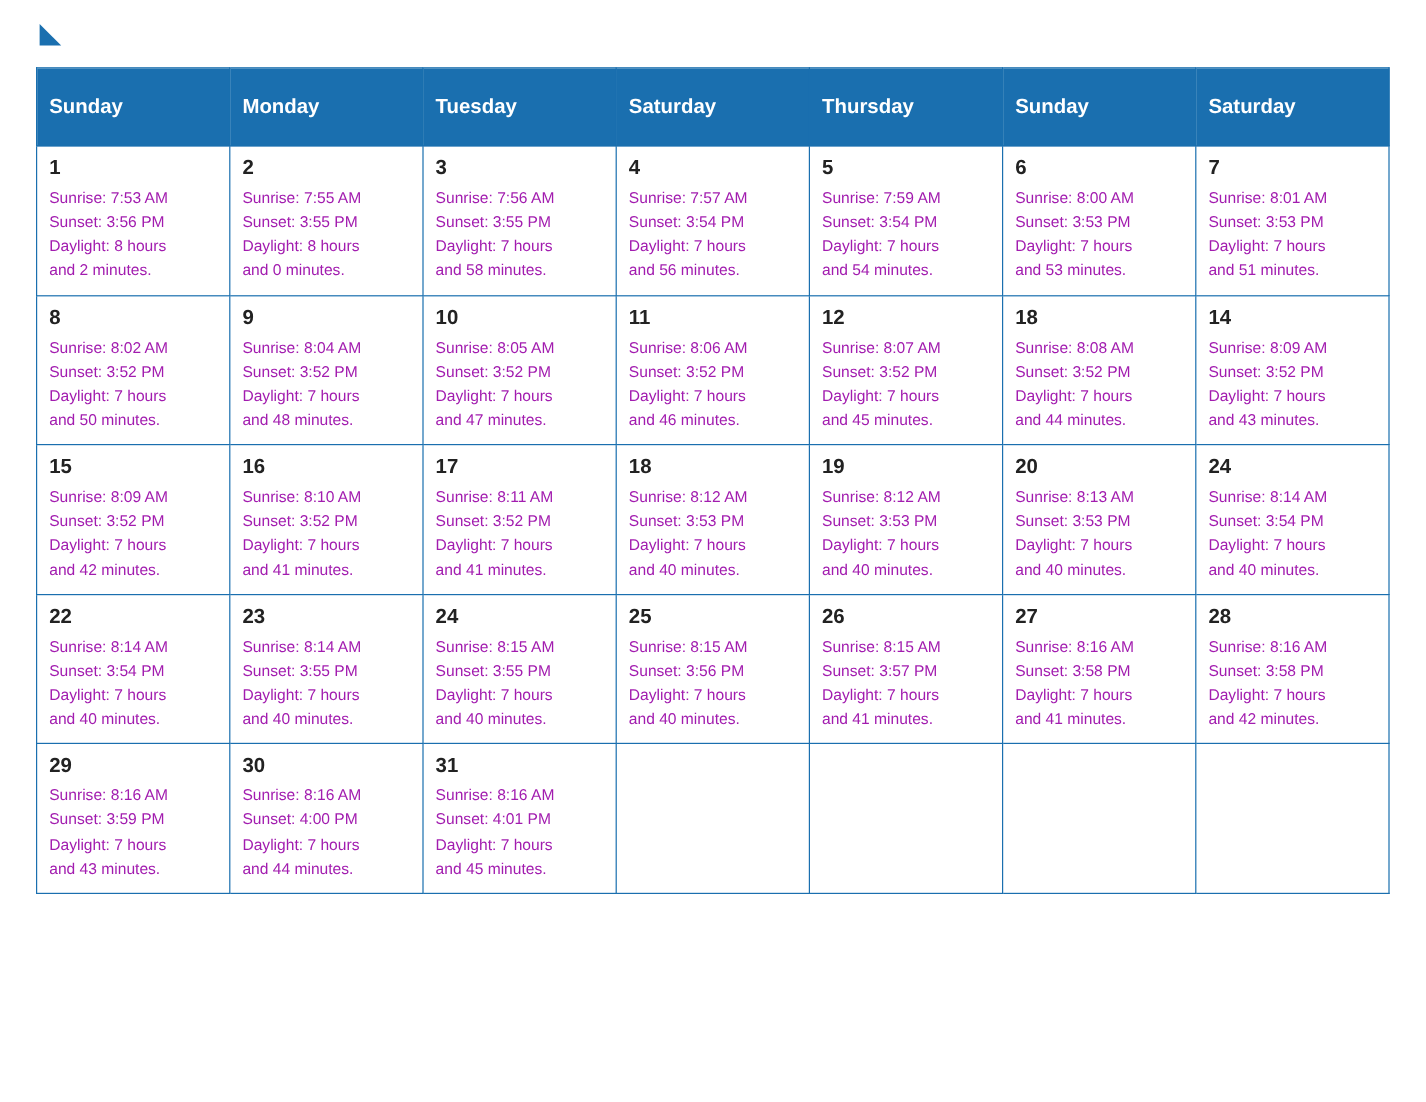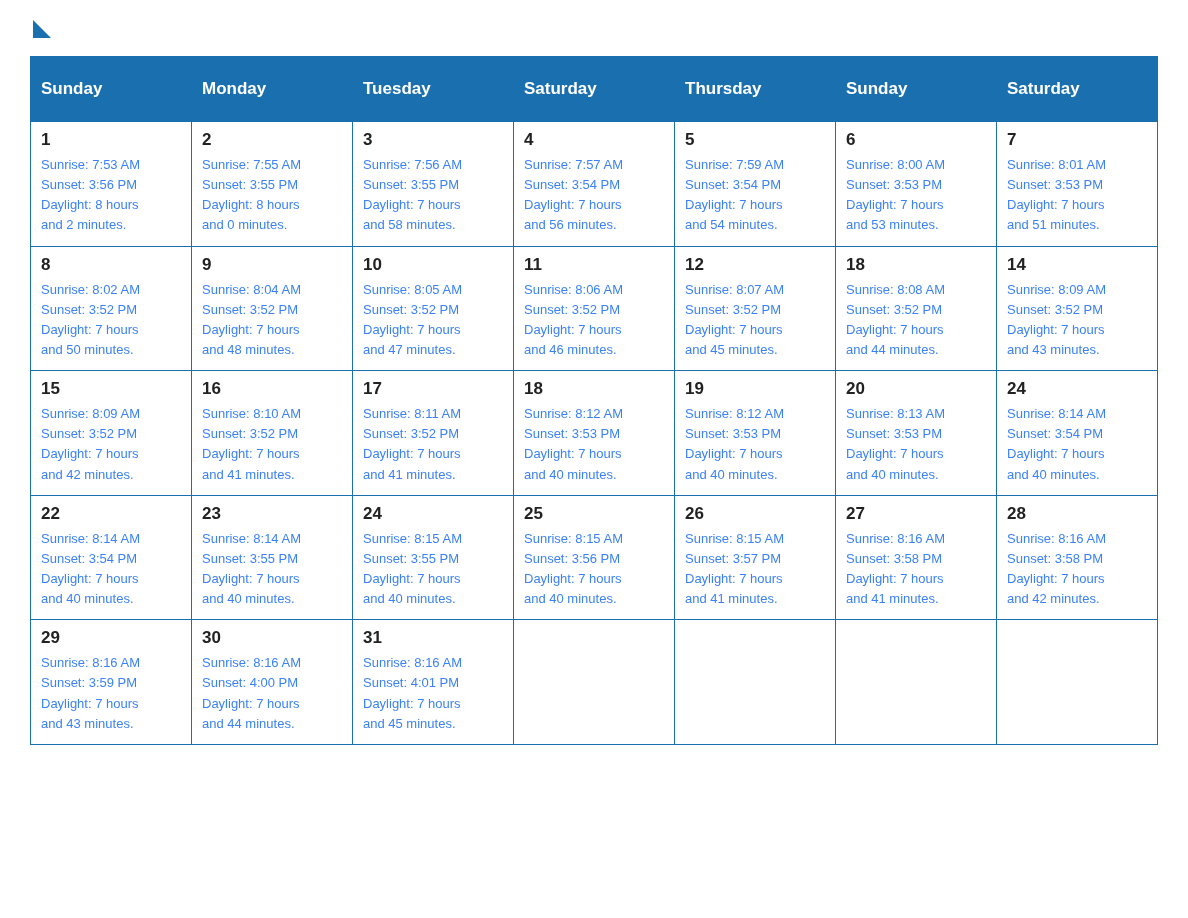--- a/index.html
+++ b/index.html
@@ -62,21 +62,21 @@
     }
     .day-number {
       font-size: 17px;
       font-weight: bold;
       color: #222;
       margin-bottom: 5px;
       display: block;
     }
     .day-info {
       font-size: 13px;
-      color: #3b82f6;
+      color: #a21caf;
       line-height: 1.55;
     }
     .empty-cell {
       background: #fff;
     }
     .logo-row {
       display: flex;
       align-items: center;
       gap: 0;
     }

